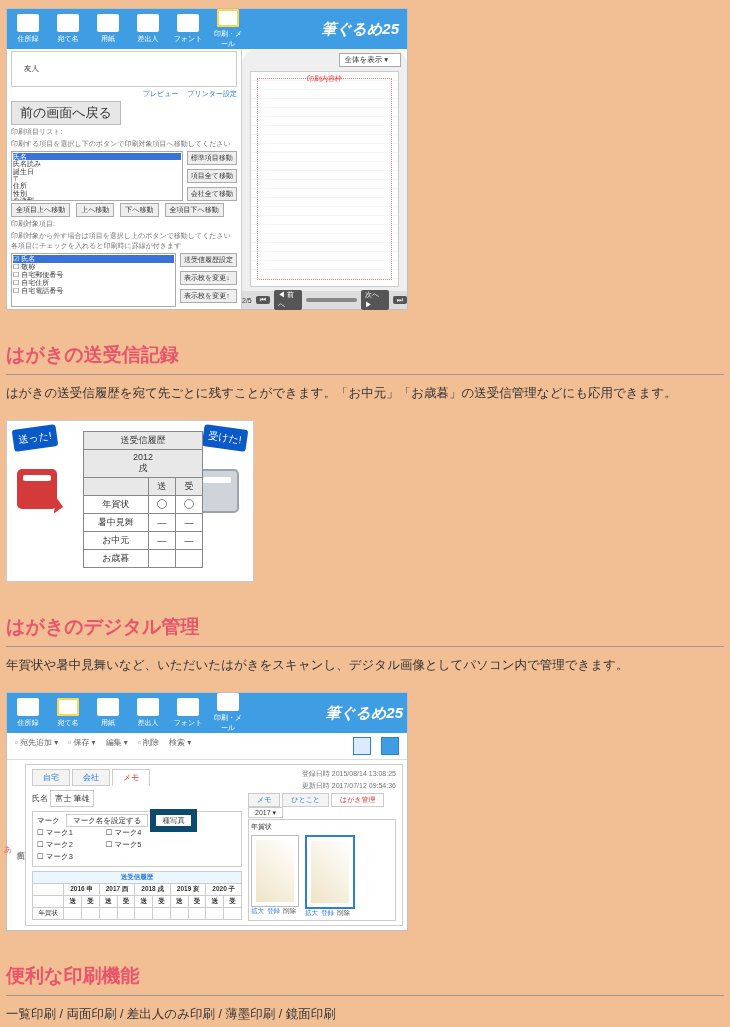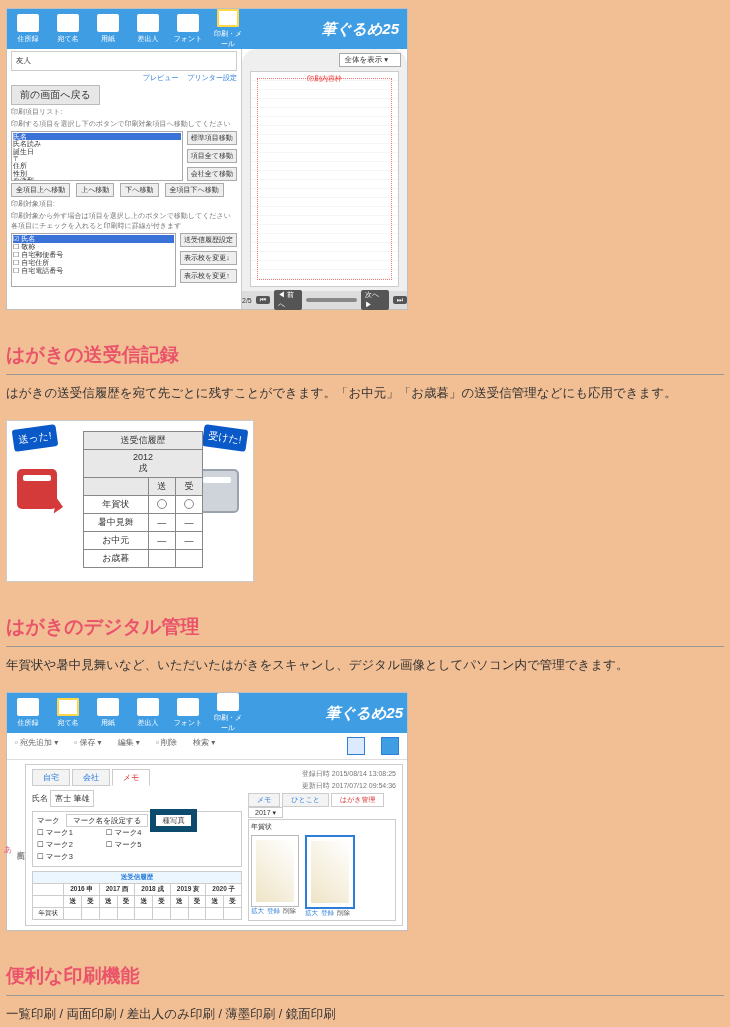--- a/index.html
+++ b/index.html
@@ -16,23 +16,23 @@
 .fg .tab.b { background:#ff8a1f; color:#fff; }
 .fg .tools { position:absolute; right:4px; top:1px; font-size:12px; color:#444; }
 .fg .tools .q{color:#ff8a1f;} .fg .tools .g{color:#2d7edb;} .fg .tools .x{color:#d22;}
 .fg .ribbon { background:#3f9de4; height:40px; display:flex; align-items:center; gap:6px; padding:0 4px; color:#fff; position:relative; }
 .fg .rbtn { width:34px; text-align:center; font-size:7px; }
 .fg .rbtn .ico { width:22px; height:18px; background:#fff; margin:0 auto 2px; border-radius:2px; }
 .fg .rbtn.sel .ico { box-shadow:0 0 0 2px #ffd54a inset; }
 .fg .brand { position:absolute; right:8px; font-size:15px; font-style:italic; font-weight:bold; }
 .fg .body { display:flex; height:260px; }
 .fg .left { width:226px; border-right:1px solid #ccc; padding:2px 4px; display:flex; flex-direction:column; gap:2px; font-size:7.5px; }
-.fg .addr { background:#fff; border:1px solid #ccc; padding:4px; }
+.fg .addr { background:#fff; border:1px solid #ccc; padding:12px; }
 .fg .linkrow { text-align:right; color:#2d7edb; font-size:7px; }
-.fg .backbtn { background:#e7e7e7; border:1px solid #bbb; display:inline-block; padding:2px 8px; font-size:10px; }
+.fg .backbtn { background:#e7e7e7; border:1px solid #bbb; display:inline-block; padding:2px 8px; font-size:13px; }
 .fg .subtitle { color:#777; font-size:7px; }
 .fg .listbox { border:1px solid #aaa; background:#fff; height:46px; overflow:hidden; line-height:1.05; font-size:7px; padding:1px; }
 .fg .listbox .selrow { background:#3a72d8; color:#fff; }
 .fg .btnrow { display:flex; gap:6px; }
 .fg .btnrow .b { border:1px solid #aaa; background:#eee; padding:1px 4px; font-size:7px; }
 .fg .chkbox { border:1px solid #aaa; background:#fff; height:50px; font-size:7px; padding:1px; line-height:1.15; }
 .fg .chkbox .selrow { background:#3a72d8; color:#fff; }
 .fg .sidebtns { display:flex; flex-direction:column; gap:4px; font-size:7px; }
 .fg .sideb { border:1px solid #aaa; background:#eee; padding:1px 3px; }
 .fg .right { flex:1; background:#efefef; display:flex; flex-direction:column;border-radius:15px; }
@@ -63,21 +63,21 @@
 
 
 .dg { width:400px; border:1px solid #bfbfbf; background:#fff; font-size:8px; }
 .dg .ribbon { background:#3f9de4; height:40px; display:flex; align-items:center; gap:6px; padding:0 4px; color:#fff; position:relative; }
 .dg .rbtn { width:34px; text-align:center; font-size:7px; }
 .dg .rbtn .ico { width:22px; height:18px; background:#fff; margin:0 auto 2px; border-radius:2px; }
 .dg .rbtn.sel .ico { box-shadow:0 0 0 2px #ffd54a inset; }
 .dg .brand { margin-left:auto; font-size:15px; font-style:italic; font-weight:bold; }
 .dg .crumb { background:#f3f3f3; padding:3px 6px; color:#2d7edb; display:flex; }
 .dg .crumb .right { margin-left:auto; color:#666; }
-.dg .tbar { display:flex; gap:16px; padding:4px 8px; border-bottom:1px solid #ddd; color:#666; }
+.dg .tbar { display:flex; gap:10px; padding:4px 8px; border-bottom:1px solid #ddd; color:#666; }
 .dg .tbar .sp { flex:1; }
 .dg .tbar .iq { width:16px;height:16px;border:1px solid #2d7edb; background:#dceafe; }
 .dg .tbar .iq.fill{background:#3f9de4;}
 .dg .main { display:flex; height:170px; }
 .dg .vstrip { width:18px; display:flex; flex-direction:column; align-items:center; gap:2px; padding:4px 0; font-size:8px; color:#e9546b; writing-mode:vertical-rl; }
 .dg .vstrip .gray{color:#888;}
 .dg .card { flex:1; border:1px solid #ccc; margin:4px 4px 4px 0; padding:4px 6px; display:flex; gap:6px; }
 .dg .cleft { width:210px; display:flex; flex-direction:column; gap:4px; }
 .dg .tabs3 { display:flex; gap:2px; }
 .dg .tabs3 .t { padding:2px 10px; border:1px solid #ccc; background:#f3f3f3; font-size:8px; color:#2d7edb; }

